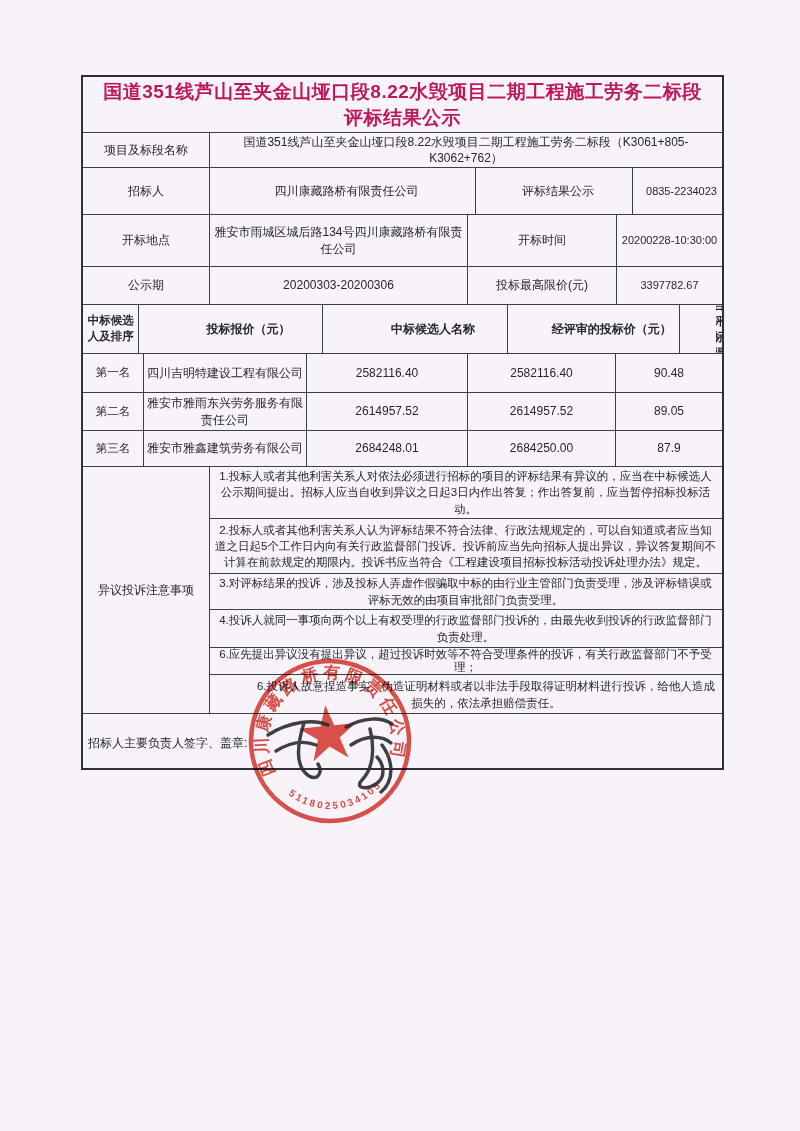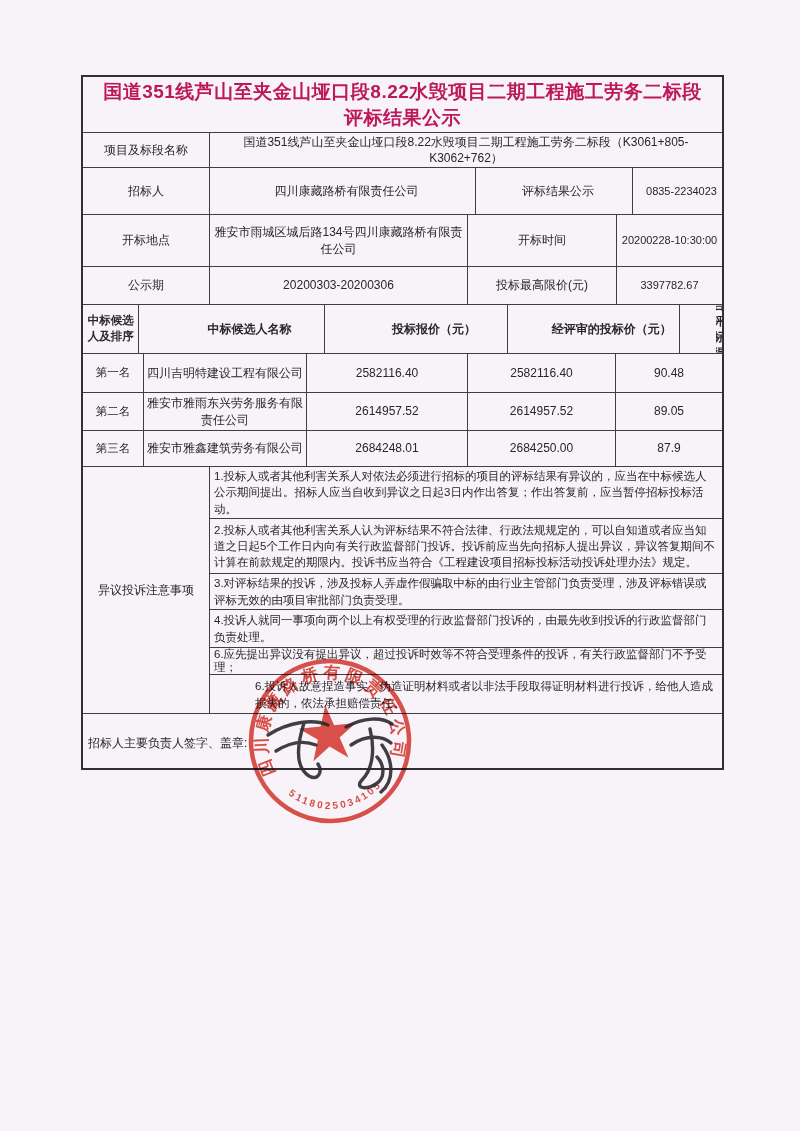--- a/index.html
+++ b/index.html
@@ -50,21 +50,21 @@
   .f2{width:163px;}
   .f3{width:161px;}
   .f4{width:148px;}
   .f5{flex:1;}
   .head-cell{font-weight:600;}
   
   .obj-label{width:127px;}
   .obj-items{flex:1;display:flex;flex-direction:column;}
   .obj-item{
     box-sizing:border-box;border-bottom:1px solid #3e3e46;
-    font-size:11.5px;line-height:1.42;text-align:left;
+    font-size:11.5px;line-height:1.42;text-align:center;
     display:flex;align-items:center;padding:1px 5px 1px 4px;flex-shrink:0;
   }
   .obj-item:last-child{border-bottom:none;margin-left:41px;}
   .oi1{height:52px;}
   .oi2{height:55px;}
   .oi3{height:36px;}
   .oi4{height:38px;}
   .oi5{height:27px;line-height:1.15;}
   .oi6{height:39px;}
   
@@ -109,22 +109,22 @@
 
     <div class="row r-publicity">
       <div class="c w1">公示期</div>
       <div class="c w2">20200303-20200306</div>
       <div class="c w3">投标最高限价(元)</div>
       <div class="c w4">3397782.67</div>
     </div>
 
     <div class="row r-cand-head">
       <div class="c f1 head-cell">中标候选人及排序</div>
+      <div class="c f3 head-cell">投标报价（元）</div>
       <div class="c f2 head-cell">中标候选人名称</div>
-      <div class="c f3 head-cell">投标报价（元）</div>
       <div class="c f4 head-cell">经评审的投标价（元）</div>
       <div class="c f5 head-cell">综合评标得分</div>
     </div>
 
     <div class="row r-cand1">
       <div class="c f1">第一名</div>
       <div class="c f2">四川吉明特建设工程有限公司</div>
       <div class="c f3">2582116.40</div>
       <div class="c f4">2582116.40</div>
       <div class="c f5">90.48</div>

